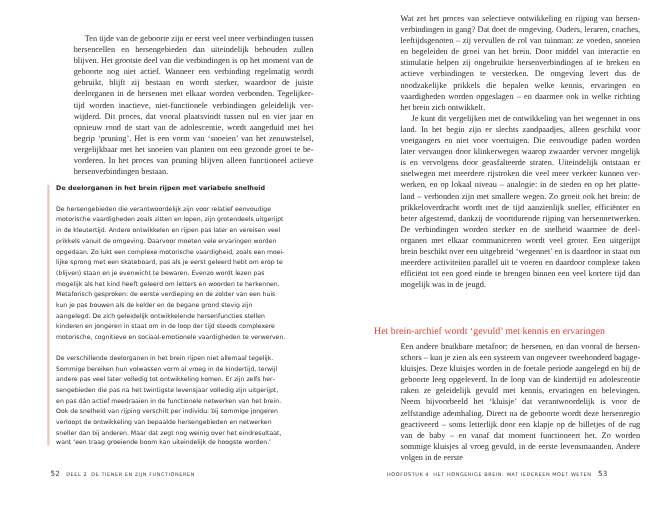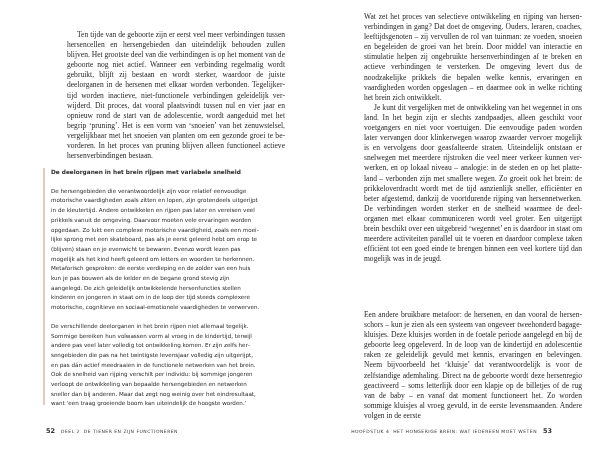--- a/index.html
+++ b/index.html
@@ -12,21 +12,21 @@
   .right .body-text { left:40px; top:12px; width:218px; }
   .body-text p { margin:0; }
   .body-text p.indent { text-indent:10px; }
   .sidebar { position:absolute; left:43px; top:168px; width:218px; height:237px; border-left:2px solid #e8c7bd; padding-left:6px; box-sizing:border-box; font-family:"DejaVu Sans", sans-serif; font-size:5.6px; line-height:9.7px; color:#2b2727; }
   .sidebar .sb-title { font-weight:bold; margin:0 0 6px 0; font-size:5.8px; }
   .sidebar p { margin:0; }
   .sidebar p + p { margin-top:9px; }
   .section-heading { position:absolute; left:40px; top:295px; width:230px; color:#d8443e; font-size:9px; line-height:12px; }
   .right .body-text.second { top:310px; }
   .footer { position:absolute; top:427px; font-family:"DejaVu Sans", sans-serif; font-size:4.5px; letter-spacing:0.5px; color:#3a3434; text-transform:uppercase; white-space:nowrap; }
-  .footer .num { font-weight:bold; font-size:6.5px; margin:0 4px; letter-spacing:0; }
+  .footer .num { font-weight:normal; font-size:6.5px; margin:0 4px; letter-spacing:0; }
   .left .footer { left:42px; }
   .right .footer { right:44px; }
 </style>
 </head>
 <body>
 
 <div class="page left">
   <div class="body-text">
     <p class="indent">Ten tijde van de geboorte zijn er eerst veel meer verbindingen tussen hersencellen en hersengebieden dan uiteindelijk behouden zullen blijven. Het grootste deel van die verbindingen is op het moment van de geboorte nog niet actief. Wanneer een verbinding regelmatig wordt gebruikt, blijft zij bestaan en wordt sterker, waardoor de juiste deelorganen in de hersenen met elkaar worden verbonden. Tegelijker­tijd worden inactieve, niet-functionele verbindingen geleidelijk ver­wijderd. Dit proces, dat vooral plaatsvindt tussen nul en vier jaar en opnieuw rond de start van de adolescentie, wordt aangeduid met het begrip ‘pruning’. Het is een vorm van ‘snoeien’ van het zenuwstelsel, vergelijkbaar met het snoeien van planten om een gezonde groei te be­vorderen. In het proces van pruning blijven alleen functioneel actieve hersenverbindingen bestaan.</p>
   </div>
@@ -43,20 +43,21 @@
     <span>DE TIENER EN ZIJN FUNCTIONEREN</span>
   </div>
 </div>
 
 <div class="page right">
   <div class="body-text">
     <p>Wat zet het proces van selectieve ontwikkeling en rijping van hersen­verbindingen in gang? Dat doet de omgeving. Ouders, leraren, coa­ches, leeftijdsgenoten – zij vervullen de rol van tuinman: ze voeden, snoeien en begeleiden de groei van het brein. Door middel van inter­actie en stimulatie helpen zij ongebruikte hersenverbindingen af te breken en actieve verbindingen te versterken. De omgeving levert dus de noodzakelijke prikkels die bepalen welke kennis, ervaringen en vaardigheden worden opgeslagen – en daarmee ook in welke richting het brein zich ontwikkelt.</p>
     <p class="indent">Je kunt dit vergelijken met de ontwikkeling van het wegennet in ons land. In het begin zijn er slechts zandpaadjes, alleen geschikt voor voetgangers en niet voor voertuigen. Die eenvoudige paden worden later vervangen door klinkerwegen waarop zwaarder vervoer mogelijk is en vervolgens door geasfalteerde straten. Uiteindelijk ontstaan er snelwegen met meerdere rijstroken die veel meer verkeer kunnen ver­werken, en op lokaal niveau – analogie: in de steden en op het platte­land – verbonden zijn met smallere wegen. Zo groeit ook het brein: de prikkeloverdracht wordt met de tijd aanzienlijk sneller, efficiënter en beter afgestemd, dankzij de voortdurende rijping van hersennetwer­ken. De verbindingen worden sterker en de snelheid waarmee de deel­organen met elkaar communiceren wordt veel groter. Een uitgerijpt brein beschikt over een uitgebreid ‘wegennet’ en is daardoor in staat om meerdere activiteiten parallel uit te voeren en daardoor complexe taken efficiënt tot een goed einde te brengen binnen een veel kortere tijd dan mogelijk was in de jeugd.</p>
   </div>
 
+  <div class="section-heading">Het brein-archief wordt ‘gevuld’ met kennis en ervaringen</div>
 
   <div class="body-text second">
     <p>Een andere bruikbare metafoor: de hersenen, en dan vooral de hersen­schors – kun je zien als een systeem van ongeveer tweehonderd bagage­kluisjes. Deze kluisjes worden in de foetale periode aangelegd en bij de geboorte leeg opgeleverd. In de loop van de kindertijd en adolescentie raken ze geleidelijk gevuld met kennis, ervaringen en belevingen. Neem bijvoorbeeld het ‘kluisje’ dat verantwoordelijk is voor de zelfstandige ademhaling. Direct na de geboorte wordt deze hersenregio geactiveerd – soms letterlijk door een klapje op de billetjes of de rug van de baby – en vanaf dat moment functioneert het. Zo worden sommige kluisjes al vroeg gevuld, in de eerste levensmaanden. Andere volgen in de eerste</p>
   </div>
 
   <div class="footer">
     <span>HOOFDSTUK 4</span>&nbsp;
     <span>HET HONGERIGE BREIN: WAT IEDEREEN MOET WETEN</span>
     <span class="num">53</span>
   </div>

